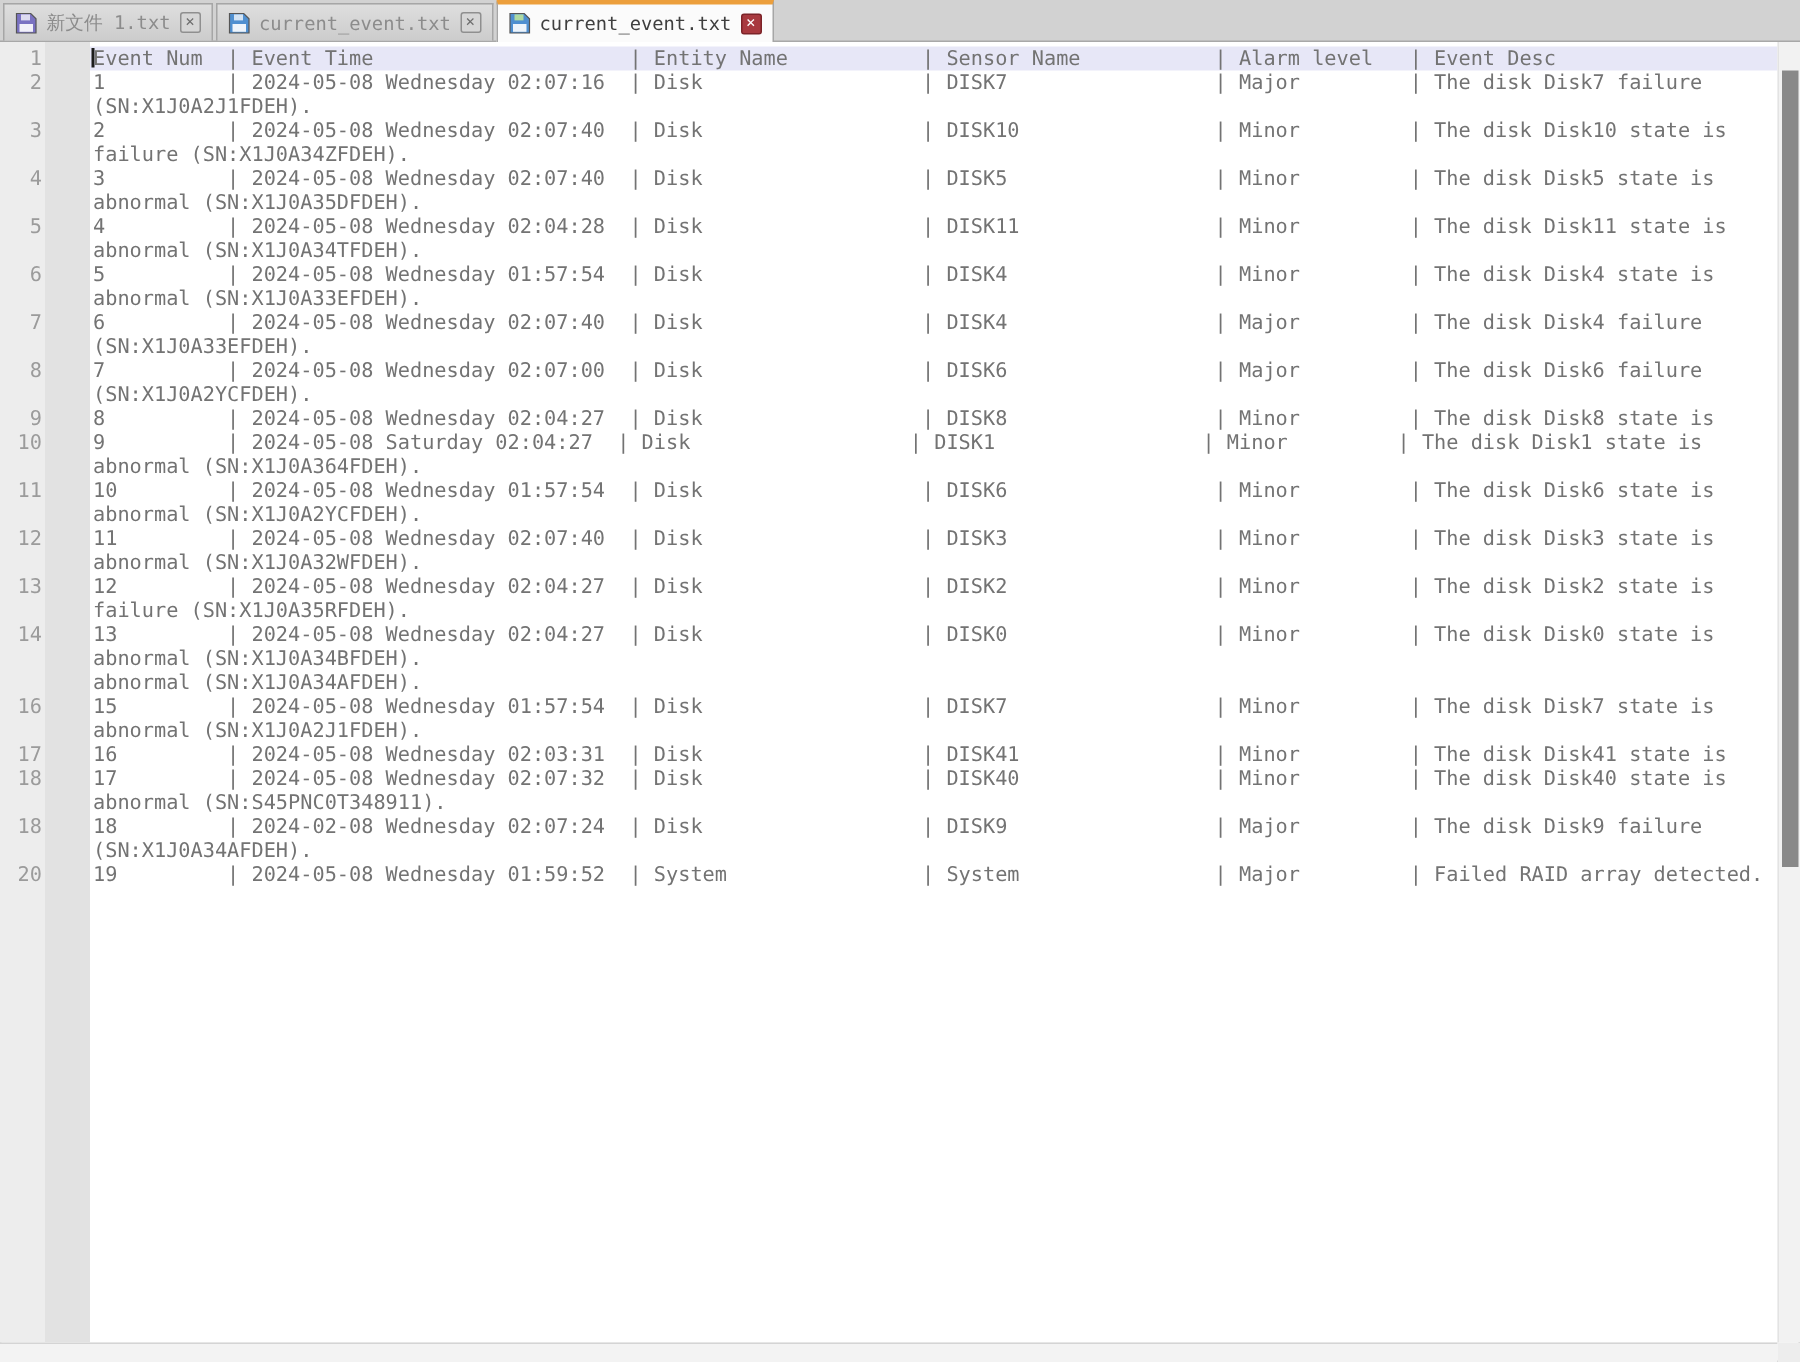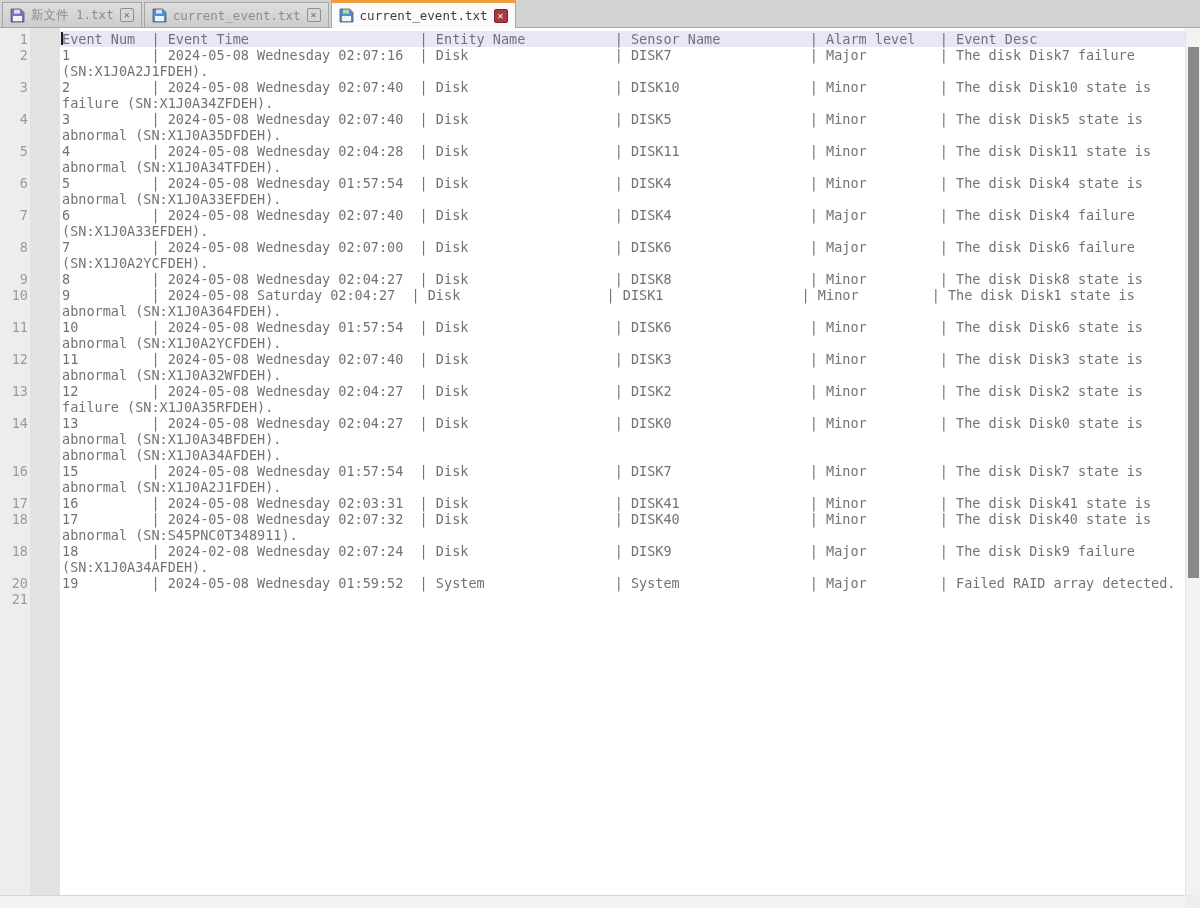--- a/index.html
+++ b/index.html
@@ -122,21 +122,20 @@
         <div class="vrow"><div class="num"></div><div class="fold"></div><div class="txt">abnormal (SN:X1J0A34BFDEH).</div></div>
         <div class="vrow"><div class="num"></div><div class="fold"></div><div class="txt">abnormal (SN:X1J0A34AFDEH).</div></div>
         <div class="vrow"><div class="num">16</div><div class="fold"></div><div class="txt">15         | 2024-05-08 Wednesday 01:57:54  | Disk                  | DISK7                 | Minor         | The disk Disk7 state is</div></div>
         <div class="vrow"><div class="num"></div><div class="fold"></div><div class="txt">abnormal (SN:X1J0A2J1FDEH).</div></div>
         <div class="vrow"><div class="num">17</div><div class="fold"></div><div class="txt">16         | 2024-05-08 Wednesday 02:03:31  | Disk                  | DISK41                | Minor         | The disk Disk41 state is</div></div>
         <div class="vrow"><div class="num">18</div><div class="fold"></div><div class="txt">17         | 2024-05-08 Wednesday 02:07:32  | Disk                  | DISK40                | Minor         | The disk Disk40 state is</div></div>
         <div class="vrow"><div class="num"></div><div class="fold"></div><div class="txt">abnormal (SN:S45PNC0T348911).</div></div>
         <div class="vrow"><div class="num">18</div><div class="fold"></div><div class="txt">18         | 2024-02-08 Wednesday 02:07:24  | Disk                  | DISK9                 | Major         | The disk Disk9 failure</div></div>
         <div class="vrow"><div class="num"></div><div class="fold"></div><div class="txt">(SN:X1J0A34AFDEH).</div></div>
         <div class="vrow"><div class="num">20</div><div class="fold"></div><div class="txt">19         | 2024-05-08 Wednesday 01:59:52  | System                | System                | Major         | Failed RAID array detected.</div></div>
-        <div class="vrow"><div class="num">21</div><div class="fold"></div><div class="txt"></div></div>
       </div>
     <div class="caret"></div>
   </div>
 
   <div class="vscroll">
     <div class="vthumb"></div>
   </div>
   <div class="hscroll"></div>
   <div class="corner"></div>
 

